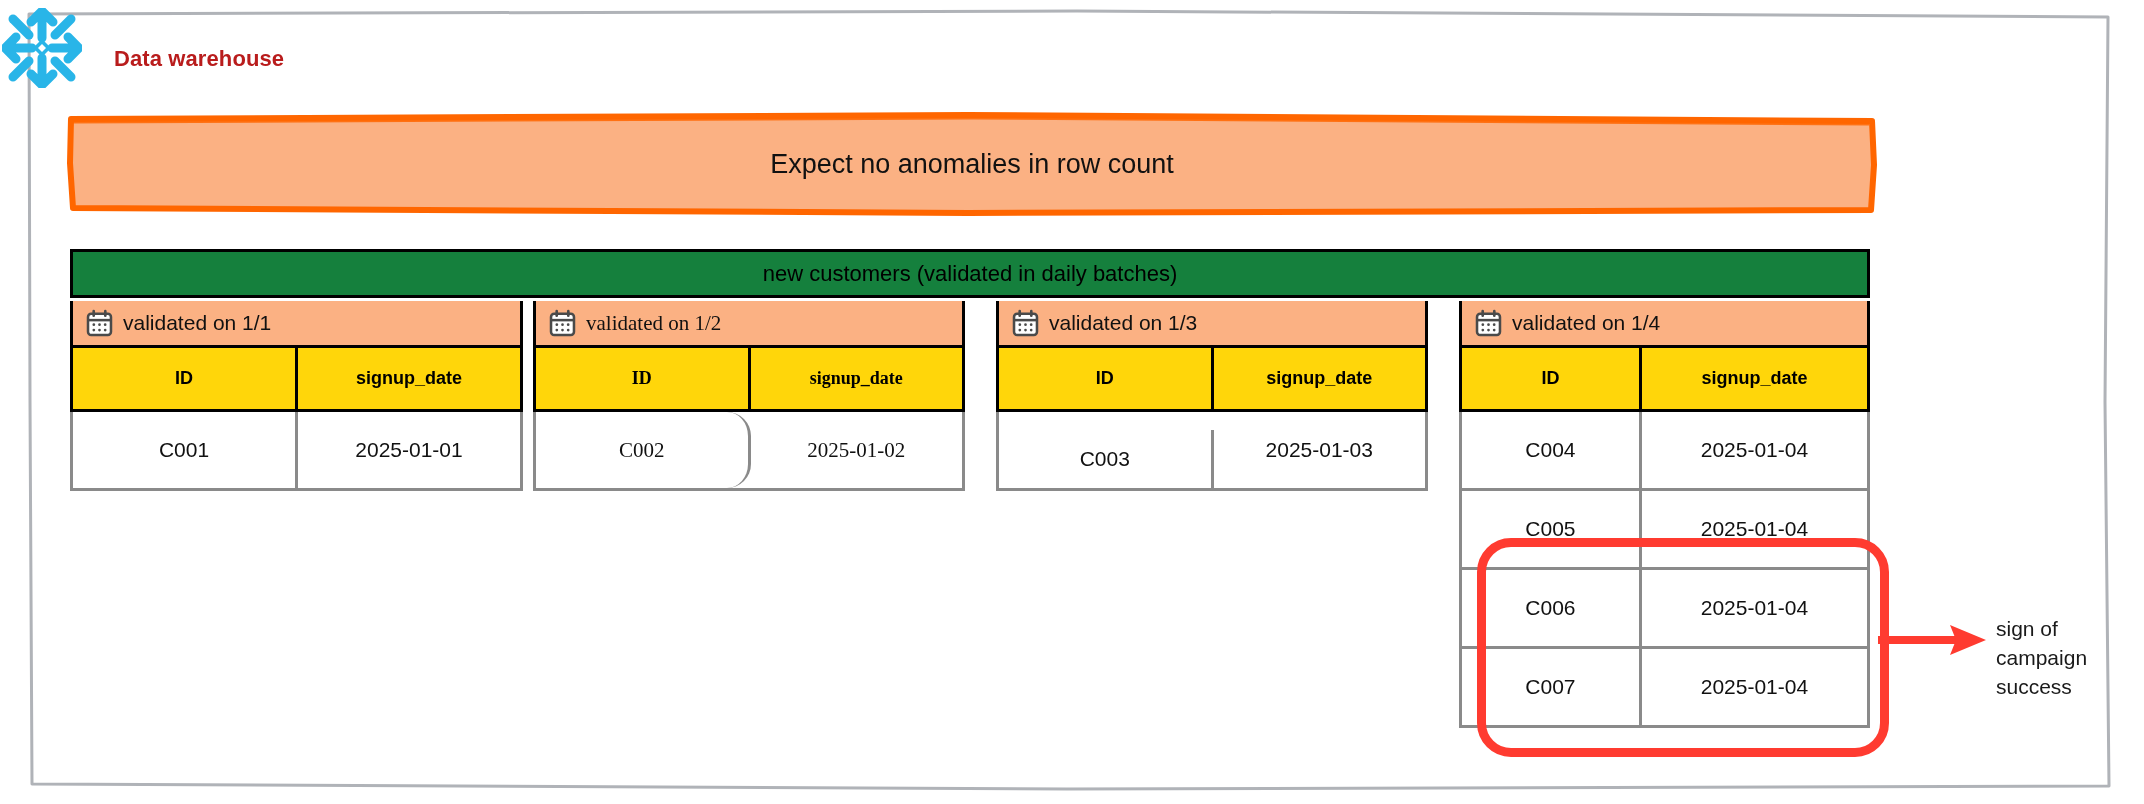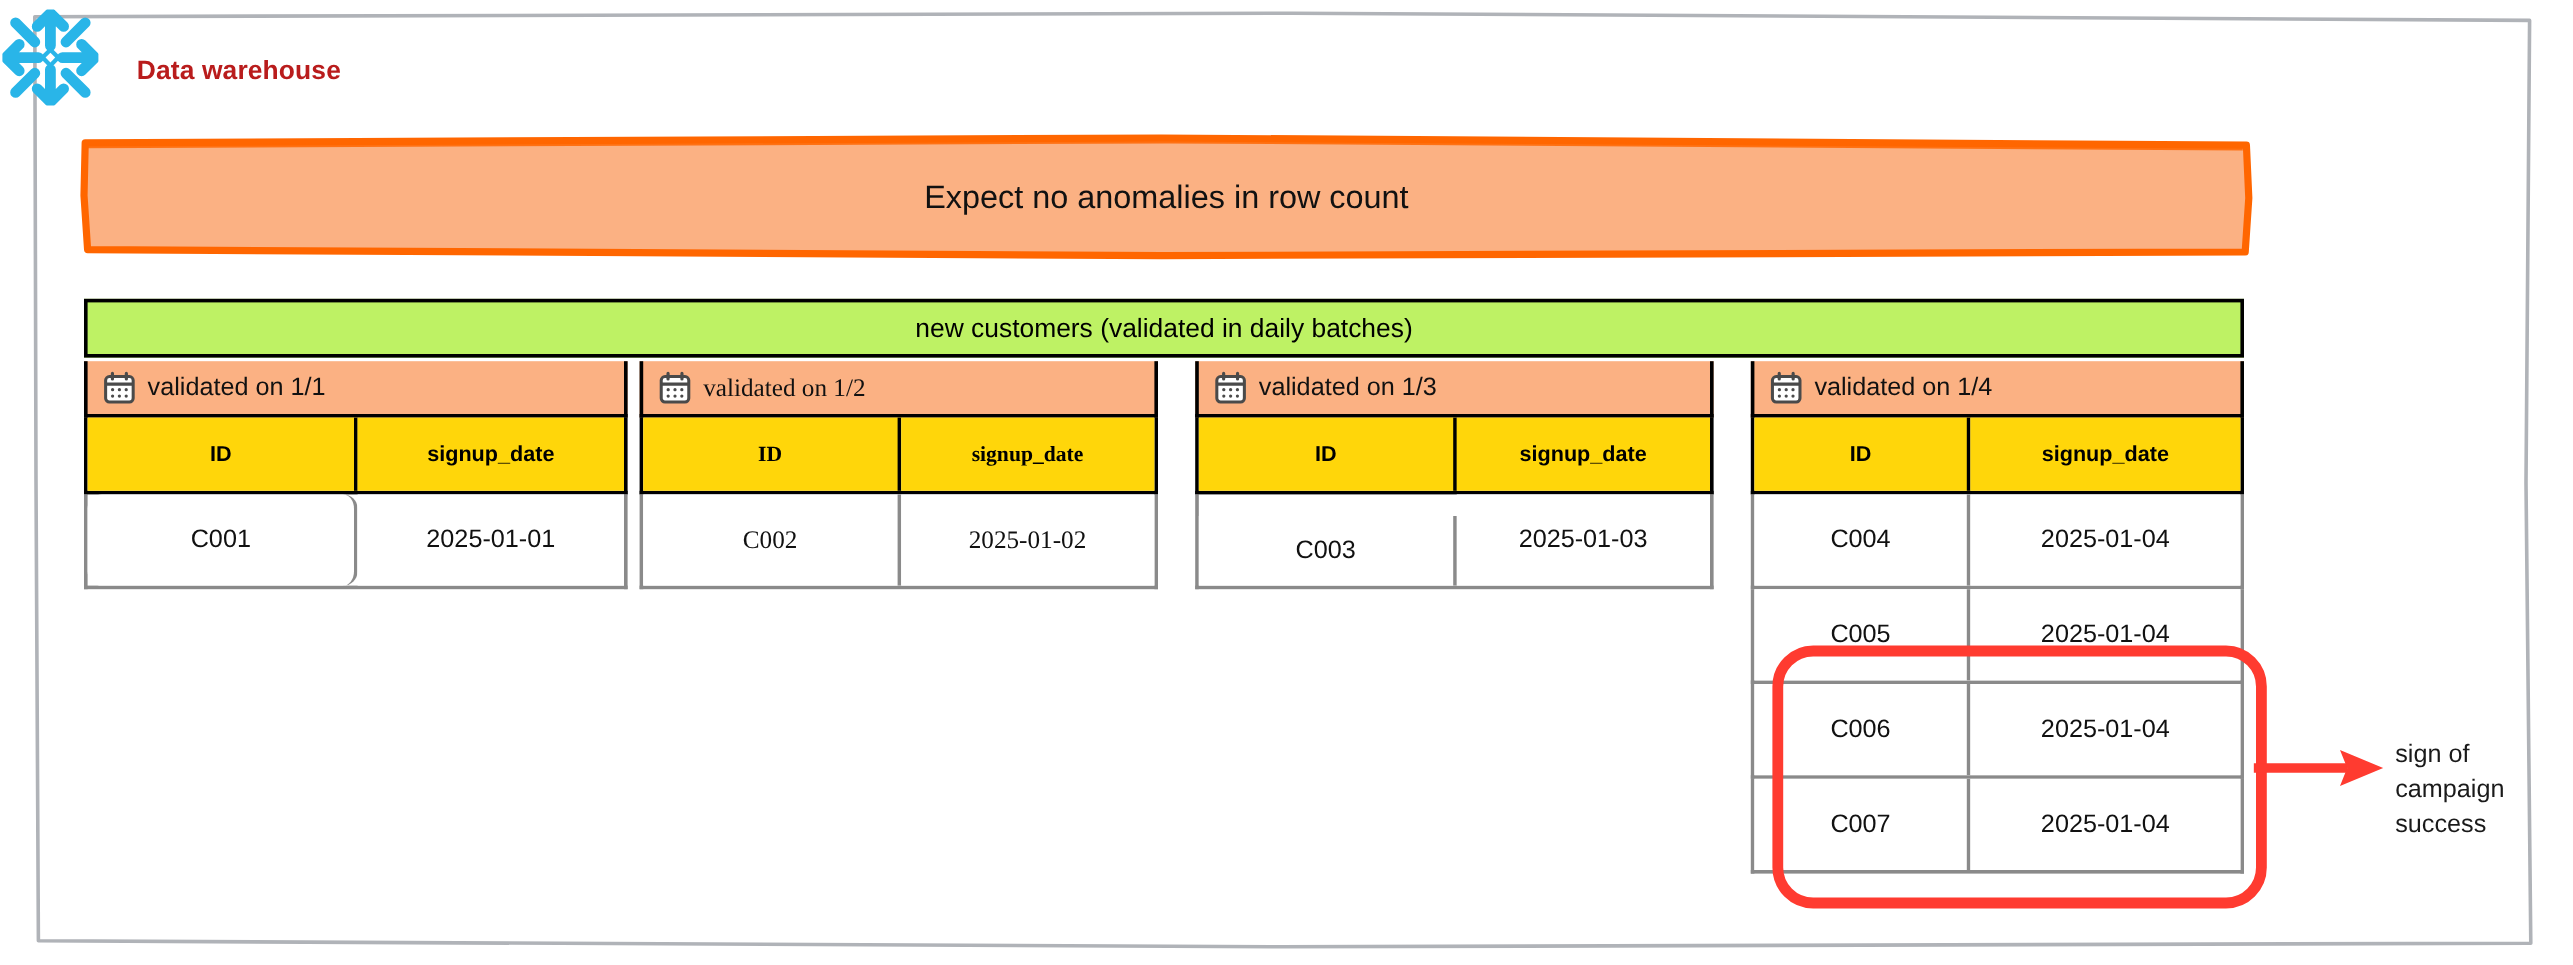--- a/index.html
+++ b/index.html
@@ -16,21 +16,21 @@
   
   .wh-title{position:absolute;left:114px;top:46px;font-size:22px;font-weight:bold;color:#b91c1c;letter-spacing:.1px;white-space:nowrap;}
 
   
   .banner-wrap{position:absolute;left:68px;top:113px;width:1808px;height:102px;}
   .banner-wrap svg{position:absolute;left:0;top:0;overflow:visible;}
   .banner-label{position:absolute;left:0;top:0;width:1808px;height:102px;display:flex;align-items:center;justify-content:center;
                 font-size:27px;color:#111111;z-index:2;}
 
   
-  .tbl-title{position:absolute;left:70px;top:249px;width:1800px;height:49px;background:#bef264;border:3px solid #000;
+  .tbl-title{position:absolute;left:70px;top:249px;width:1800px;height:49px;background:#15803d;border:3px solid #000;
              box-sizing:border-box;display:flex;align-items:center;justify-content:center;font-size:22px;color:#000;}
 
   
   .col{position:absolute;top:301px;}
   .col-head{height:47px;background:#FBB183;border:3px solid #000;border-top:none;box-sizing:border-box;
             display:flex;align-items:center;gap:9px;padding-left:12px;}
   .col-head .lbl{font-size:21px;color:#111;white-space:nowrap;}
   .cal-icon{width:29px;height:29px;flex:0 0 29px;display:block;}
 
   .hdr-row{display:flex;height:64px;border:3px solid #000;border-top:none;box-sizing:border-box;}
@@ -116,21 +116,21 @@
             <circle cx="16.7" cy="17.4" r="1.12"></circle>
         </g>
       </svg>
       <span class="lbl">validated on 1/1</span>
     </div>
     <div class="hdr-row">
       <div class="hdr-cell c1" style="width:50%;">ID</div>
       <div class="hdr-cell" style="width:50%;">signup_date</div>
     </div>
     <div class="data-row">
-      <div class="data-cell c1" style="width:50%;border-radius:12px;">C001</div>
+      <div class="data-cell c1" style="width:50%;">C001</div>
       <div class="data-cell" style="width:50%;">2025-01-01</div>
     </div>
   </div>
 
   <div class="col" style="left:533px;width:432px;font-family:Liberation Serif, serif;">
     <div class="col-head">
       <svg class="cal-icon" viewBox="0 0 24 24">
         <rect x="2.5" y="4" width="19" height="17.5" rx="2.6" fill="#fff" stroke="#4a4a4a" stroke-width="2.1"></rect>
         <path d="M2.5 9.2 H21.5" stroke="#4a4a4a" stroke-width="2.1"></path>
         <path d="M7.2 1.8 V5.6 M16.8 1.8 V5.6" stroke="#4a4a4a" stroke-width="2.2" stroke-linecap="round"></path>
@@ -143,21 +143,21 @@
             <circle cx="16.7" cy="17.4" r="1.12"></circle>
         </g>
       </svg>
       <span class="lbl">validated on 1/2</span>
     </div>
     <div class="hdr-row">
       <div class="hdr-cell c1" style="width:50%;">ID</div>
       <div class="hdr-cell" style="width:50%;">signup_date</div>
     </div>
     <div class="data-row">
-      <div class="data-cell c1" style="width:50%;">C002</div>
+      <div class="data-cell c1" style="width:50%;border-radius:24px;">C002</div>
       <div class="data-cell" style="width:50%;">2025-01-02</div>
     </div>
   </div>
 
   <div class="col" style="left:996px;width:432px;">
     <div class="col-head">
       <svg class="cal-icon" viewBox="0 0 24 24">
         <rect x="2.5" y="4" width="19" height="17.5" rx="2.6" fill="#fff" stroke="#4a4a4a" stroke-width="2.1"></rect>
         <path d="M2.5 9.2 H21.5" stroke="#4a4a4a" stroke-width="2.1"></path>
         <path d="M7.2 1.8 V5.6 M16.8 1.8 V5.6" stroke="#4a4a4a" stroke-width="2.2" stroke-linecap="round"></path>

